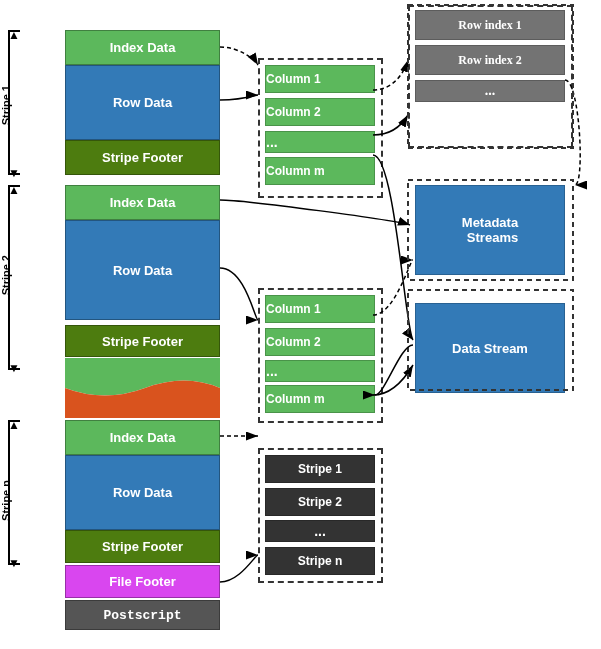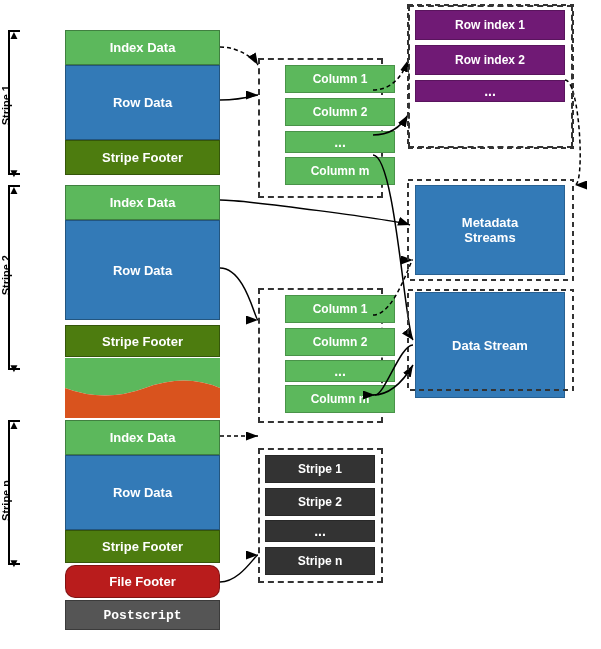--- a/index.html
+++ b/index.html
@@ -27,62 +27,62 @@
       justify-content: center;
       color: white;
       font-weight: bold;
       font-size: 13px;
       text-align: center;
       border: 1px solid rgba(0,0,0,0.3);
     }
     .green-block { background-color: #5cb85c; }
     .blue-block { background-color: #337ab7; }
     .orange-block { background-color: #4d7c0f; }
-    .dark-block { background-color: #b91c1c; border-radius: 10px; }
+    .dark-block { background-color: #d946ef; }
     .dark-gray-block { background-color: #555; font-family: Liberation Mono, monospace; }
 
     
     .col-block {
       position: absolute;
       background-color: #5cb85c;
       color: white;
       font-weight: bold;
       font-size: 12px;
       display: flex;
       align-items: center;
-      justify-content: center;
-      border: 1px solid rgba(0,0,0,0.2);
-      margin-left: 20px;
+      justify-content: flex-start;
+      border: 1px solid rgba(0,0,0,0.2);
     }
 
     
     .right-block {
       position: absolute;
       background-color: #337ab7;
       color: white;
       font-weight: bold;
       font-size: 13px;
       display: flex;
       align-items: center;
       justify-content: center;
-      text-align: center;
+      text-align: right;
       border: 1px solid rgba(0,0,0,0.2);
     }
 
     
     .row-idx-block {
       position: absolute;
-      background-color: #701a75;
+      background-color: #737373;
       color: white;
       font-weight: bold;
       font-size: 12px;
       display: flex;
       align-items: center;
       justify-content: center;
       border: 1px solid rgba(0,0,0,0.2);
+      font-family: Liberation Serif, serif;
     }
 
     
     .stripe-list-block {
       position: absolute;
       background-color: #333;
       color: white;
       font-weight: bold;
       font-size: 12px;
       display: flex;
@@ -209,21 +209,21 @@
     <span>Row index 2</span>
   </div>
   <div class="row-idx-block" style="left:415px; top:80px; width:150px; height:22px; font-size:14px;">
     <span>...</span>
   </div>
 
   <div class="right-block" style="left:415px; top:185px; width:150px; height:90px; white-space:pre-line;">
     <span>Metadata
 Streams</span>
   </div>
-  <div class="right-block" style="left:415px; top:292px; width:150px; height:106px;">
+  <div class="right-block" style="left:415px; top:303px; width:150px; height:90px;">
     <span>Data Stream</span>
   </div>
 
   <div class="dotted-outline" style="left:258px; top:448px; width:125px; height:135px;"></div>
   <div class="stripe-list-block" style="left:265px; top:455px; width:110px; height:28px;">
     <span>Stripe 1</span>
   </div>
   <div class="stripe-list-block" style="left:265px; top:488px; width:110px; height:28px;">
     <span>Stripe 2</span>
   </div>

